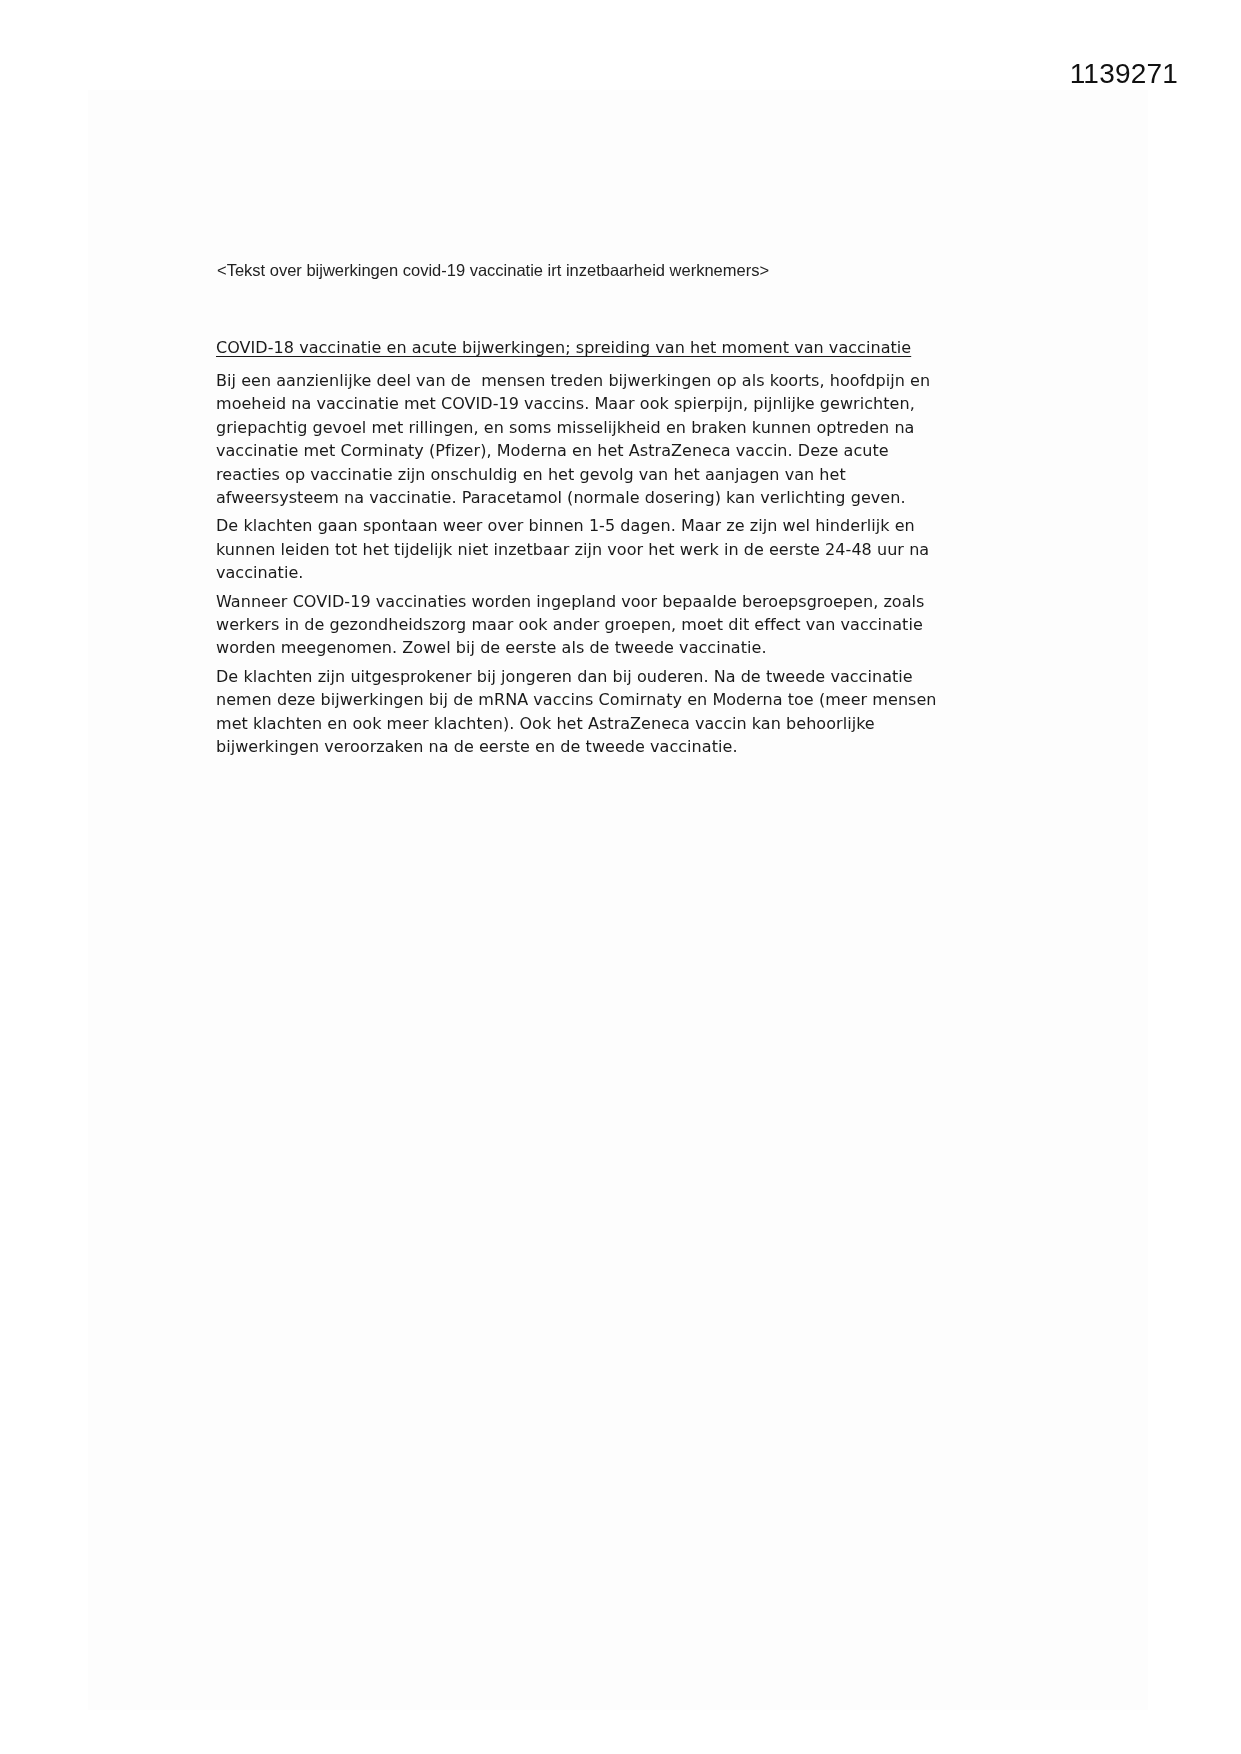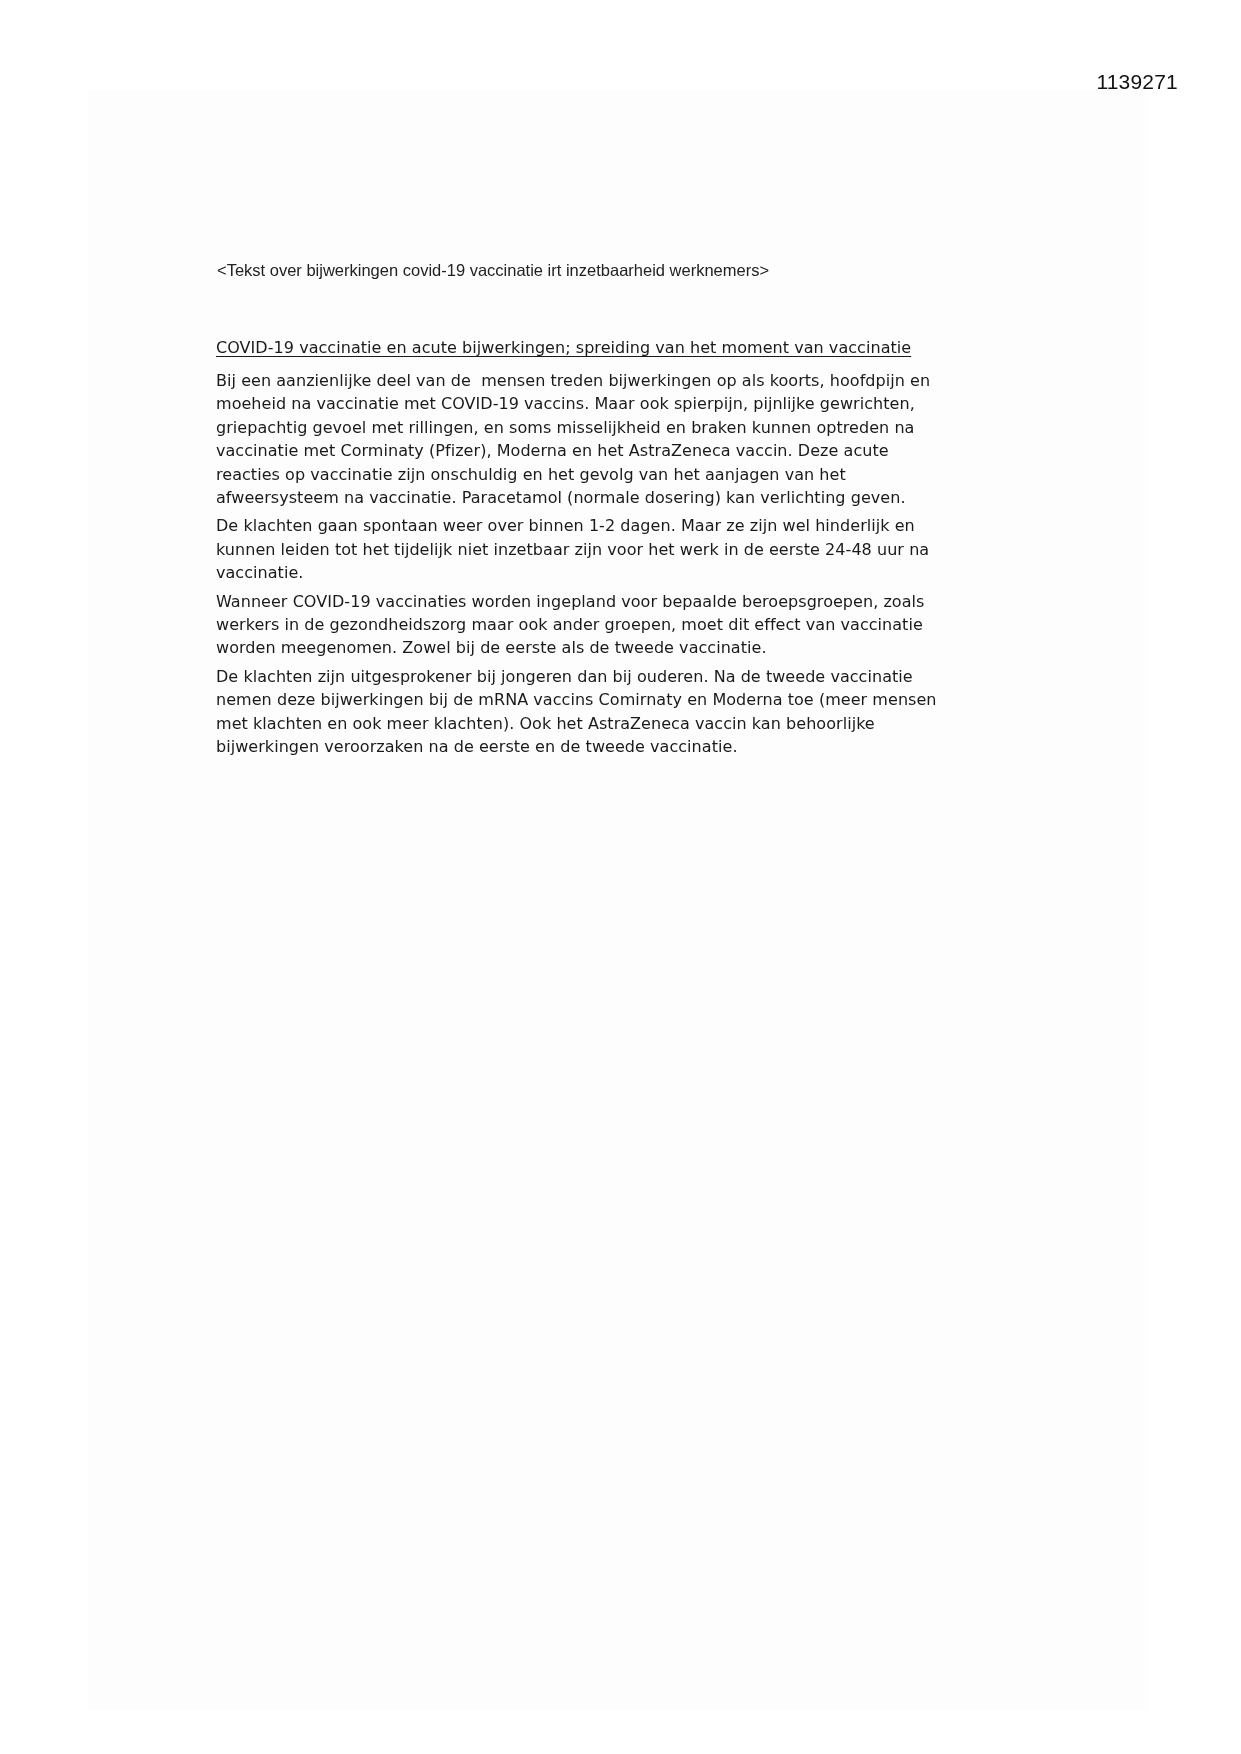--- a/index.html
+++ b/index.html
@@ -10,24 +10,24 @@
     body {
       width: 1241px;
       height: 1754px;
       position: relative;
       overflow: hidden;
       font-family: "DejaVu Sans", sans-serif;
       color: #1a1a1a;
     }
     .page-number {
       position: absolute;
-      top: 70px;
+      top: 58px;
       right: 63px;
       font-family: "Liberation Sans", sans-serif;
-      font-size: 21px;
+      font-size: 28px;
       color: #111;
       letter-spacing: 0.2px;
     }
     .scan-panel {
       position: absolute;
       left: 88px;
       top: 90px;
       width: 1060px;
       height: 1620px;
       background: #fdfdfd;
@@ -68,28 +68,28 @@
   </style>
 </head>
 <body>
 
 <div class="scan-panel"></div>
 
 <div class="page-number">1139271</div>
 
 <div class="content">
   <p class="doc-subtitle">&lt;Tekst over bijwerkingen covid-19 vaccinatie irt inzetbaarheid werknemers&gt;</p>
-  <h2 class="section-heading">COVID-19 vaccinatie en acute bijwerkingen; spreiding van het moment van vaccinatie </h2>
+  <h2 class="section-heading">COVID-18 vaccinatie en acute bijwerkingen; spreiding van het moment van vaccinatie </h2>
   <p class="paragraph first">Bij een aanzienlijke deel van de  mensen treden bijwerkingen op als koorts, hoofdpijn en
 moeheid na vaccinatie met COVID-19 vaccins. Maar ook spierpijn, pijnlijke gewrichten,
 griepachtig gevoel met rillingen, en soms misselijkheid en braken kunnen optreden na
 vaccinatie met Corminaty (Pfizer), Moderna en het AstraZeneca vaccin. Deze acute
 reacties op vaccinatie zijn onschuldig en het gevolg van het aanjagen van het
 afweersysteem na vaccinatie. Paracetamol (normale dosering) kan verlichting geven.</p>
-  <p class="paragraph">De klachten gaan spontaan weer over binnen 1-2 dagen. Maar ze zijn wel hinderlijk en
+  <p class="paragraph">De klachten gaan spontaan weer over binnen 1-5 dagen. Maar ze zijn wel hinderlijk en
 kunnen leiden tot het tijdelijk niet inzetbaar zijn voor het werk in de eerste 24-48 uur na
 vaccinatie.</p>
   <p class="paragraph">Wanneer COVID-19 vaccinaties worden ingepland voor bepaalde beroepsgroepen, zoals
 werkers in de gezondheidszorg maar ook ander groepen, moet dit effect van vaccinatie
 worden meegenomen. Zowel bij de eerste als de tweede vaccinatie.</p>
   <p class="paragraph">De klachten zijn uitgesprokener bij jongeren dan bij ouderen. Na de tweede vaccinatie
 nemen deze bijwerkingen bij de mRNA vaccins Comirnaty en Moderna toe (meer mensen
 met klachten en ook meer klachten). Ook het AstraZeneca vaccin kan behoorlijke
 bijwerkingen veroorzaken na de eerste en de tweede vaccinatie.</p>
 </div>

